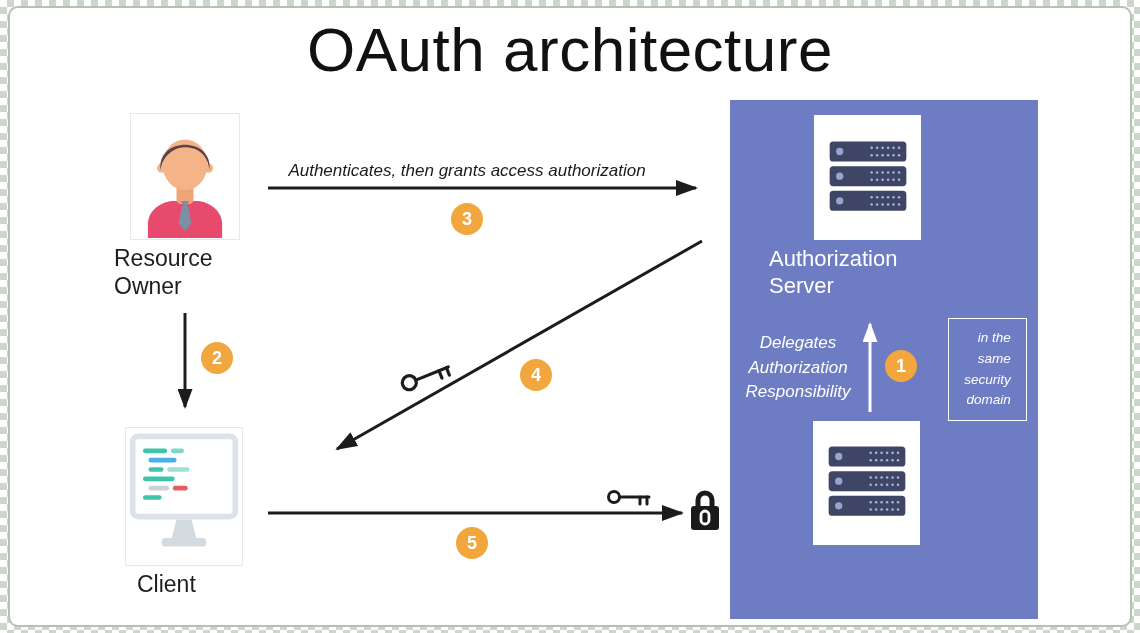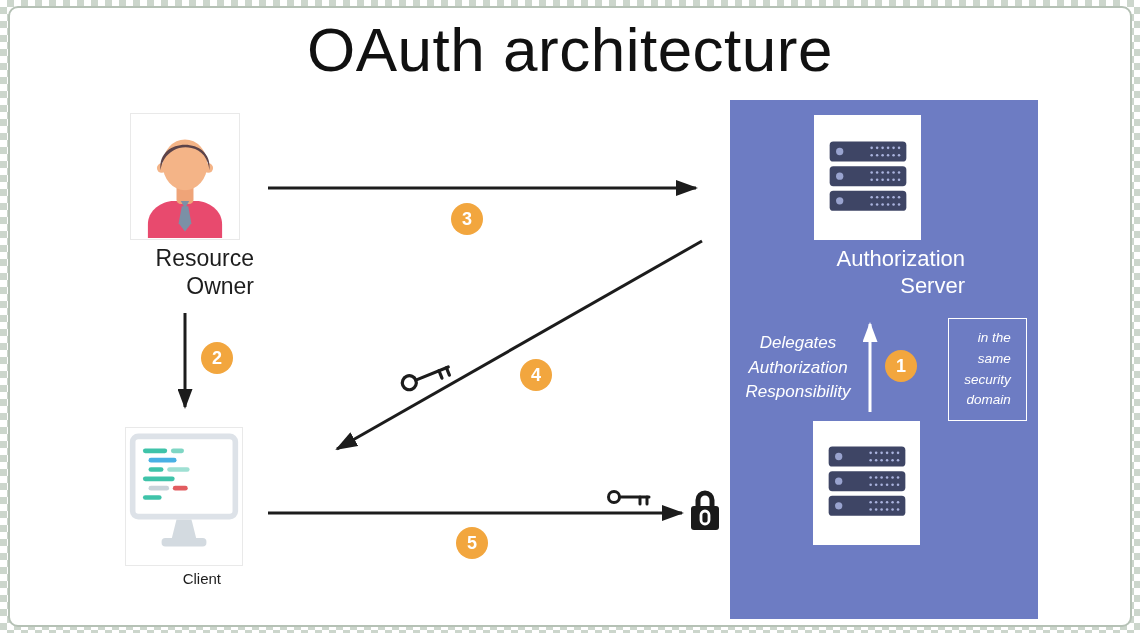--- a/index.html
+++ b/index.html
@@ -32,21 +32,21 @@
     background: #6d7cc3;
   }
   .card {
     position: absolute; background: #ffffff;
     display: flex; align-items: center; justify-content: center;
     overflow: hidden;
   }
   .card.bordered { border: 1px solid #e9e9e9; }
 
   .node-label {
-    position: absolute; text-align: right;
+    position: absolute; text-align: left;
     white-space: pre-line; color: #1d1d1d; line-height: 1.22;
   }
   .node-label.light { color: #ffffff; }
 
   .flow-label {
     position: absolute; text-align: center;
     white-space: pre-line;
     font-style: italic; font-weight: 500;
     font-size: 17px; color: #1b1b1b; line-height: 1.28;
   }
@@ -190,30 +190,31 @@
       <rect x="22" y="38" width="16" height="5" rx="2.5" fill="#3fc3a9"></rect>
       <rect x="42" y="38" width="24" height="5" rx="2.5" fill="#9fe0d3"></rect>
       <rect x="16" y="48" width="34" height="5" rx="2.5" fill="#3fc3a9"></rect>
       <rect x="22" y="58" width="22" height="5" rx="2.5" fill="#c9d3da"></rect>
       <rect x="48" y="58" width="16" height="5" rx="2.5" fill="#e25c60"></rect>
       <rect x="16" y="68" width="20" height="5" rx="2.5" fill="#3fc3a9"></rect>
       <polygon points="52,94 68,94 73,114 47,114" fill="#d3dae0"></polygon>
       <rect x="36" y="114" width="48" height="9" rx="4" fill="#d3dae0"></rect>
     </svg>
   </div>
-  <div class="node-label" style="left:121px;top:570px;width:100px;font-size:15px;">Client</div>
+  <div class="node-label" style="left:137px;top:570px;width:100px;font-size:23px;">Client</div>
 
   <svg class="abs" style="left:266px;top:177px;" width="446" height="22">
     <defs>
         <marker id="ah3" markerWidth="22" markerHeight="16" refX="20" refY="8" orient="auto" markerUnits="userSpaceOnUse">
           <path d="M0,0 L22,8 L0,16 Z" fill="#1c1c1c"></path>
         </marker>
       </defs>
     <line x1="2" y1="11" x2="430" y2="11" stroke="#1c1c1c" stroke-width="3" marker-end="url(#ah3)"></line>
   </svg>
+  <div class="flow-label" style="left:247px;top:160px;width:440px;">Authenticates, then grants access authorization</div>
   <div class="badge" style="left:451px;top:203px;">3</div>
 
   <svg class="abs" style="left:322px;top:233px;" width="390" height="230">
     <defs>
         <marker id="ah4" markerWidth="22" markerHeight="16" refX="20" refY="8" orient="auto" markerUnits="userSpaceOnUse">
           <path d="M0,0 L22,8 L0,16 Z" fill="#1c1c1c"></path>
         </marker>
       </defs>
     <line x1="380" y1="8" x2="15" y2="216" stroke="#1c1c1c" stroke-width="3" marker-end="url(#ah4)"></line>
   </svg>

